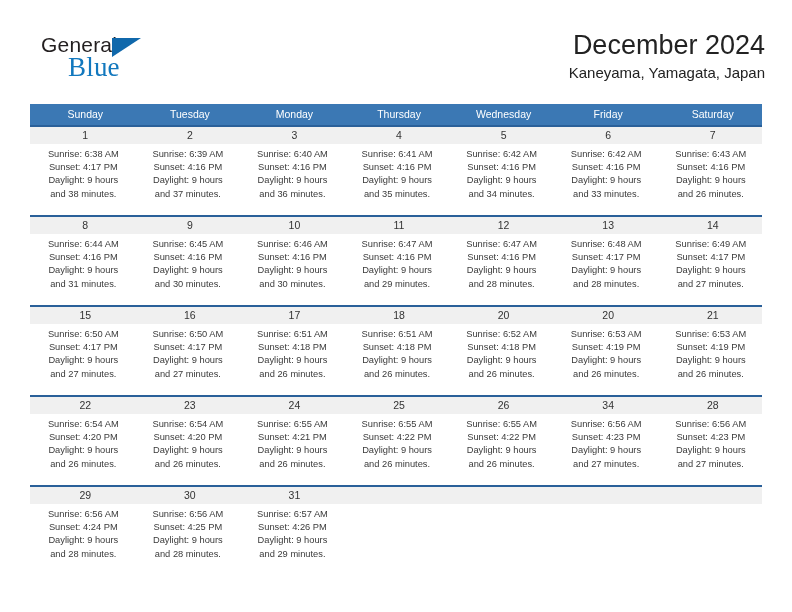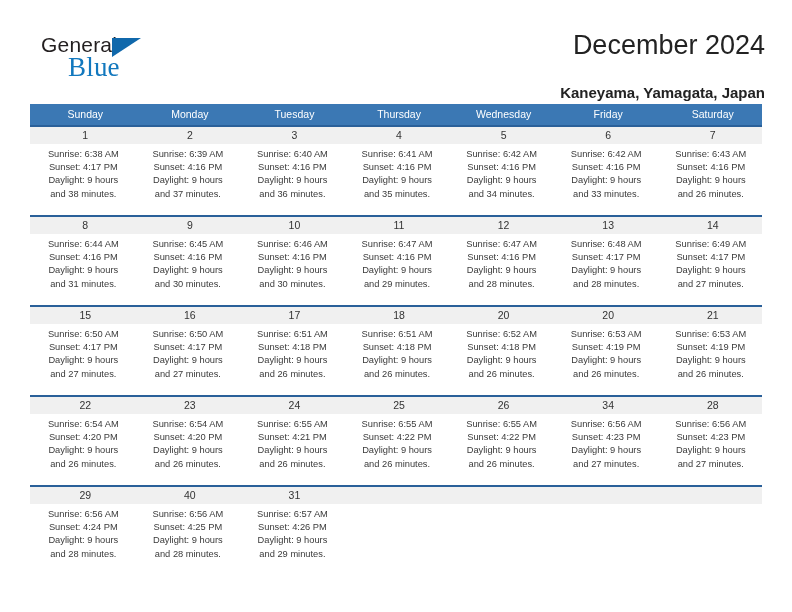--- a/index.html
+++ b/index.html
@@ -72,24 +72,24 @@
   }
   .month-title {
     font-size: 27px;
     font-weight: normal;
     color: #222222;
     line-height: 34px;
     white-space: nowrap;
   }
   .location-title {
     font-size: 15px;
-    font-weight: bold;
+    font-weight: normal;
     color: #222222;
     line-height: 22px;
-    margin-top: 20px;
+    margin-top: 0;
     white-space: nowrap;
   }
 
   
   .calendar {
     position: absolute;
     left: 30px;
     top: 104px;
     width: 732px;
     text-align: center;
@@ -166,22 +166,22 @@
       <div class="month-title">December 2024</div>
       <div class="location-title">Kaneyama, Yamagata, Japan</div>
     </div>
 
   </div>
 
   <div class="calendar">
 
     <div class="weekday-row">
       <div class="weekday-cell">Sunday</div>
+      <div class="weekday-cell">Tuesday</div>
       <div class="weekday-cell">Monday</div>
-      <div class="weekday-cell">Tuesday</div>
       <div class="weekday-cell">Thursday</div>
       <div class="weekday-cell">Wednesday</div>
       <div class="weekday-cell">Friday</div>
       <div class="weekday-cell">Saturday</div>
     </div>
 
     <div class="week-row">
       <div class="week-inner">
         <div class="day-cell">
           <div class="day-number-band">1</div>
@@ -458,21 +458,21 @@
         <div class="day-cell">
           <div class="day-number-band">29</div>
           <div class="day-body">
             <div>Sunrise: 6:56 AM</div>
             <div>Sunset: 4:24 PM</div>
             <div>Daylight: 9 hours</div>
             <div>and 28 minutes.</div>
           </div>
         </div>
         <div class="day-cell">
-          <div class="day-number-band">40</div>
+          <div class="day-number-band">30</div>
           <div class="day-body">
             <div>Sunrise: 6:56 AM</div>
             <div>Sunset: 4:25 PM</div>
             <div>Daylight: 9 hours</div>
             <div>and 28 minutes.</div>
           </div>
         </div>
         <div class="day-cell">
           <div class="day-number-band">31</div>
           <div class="day-body">

